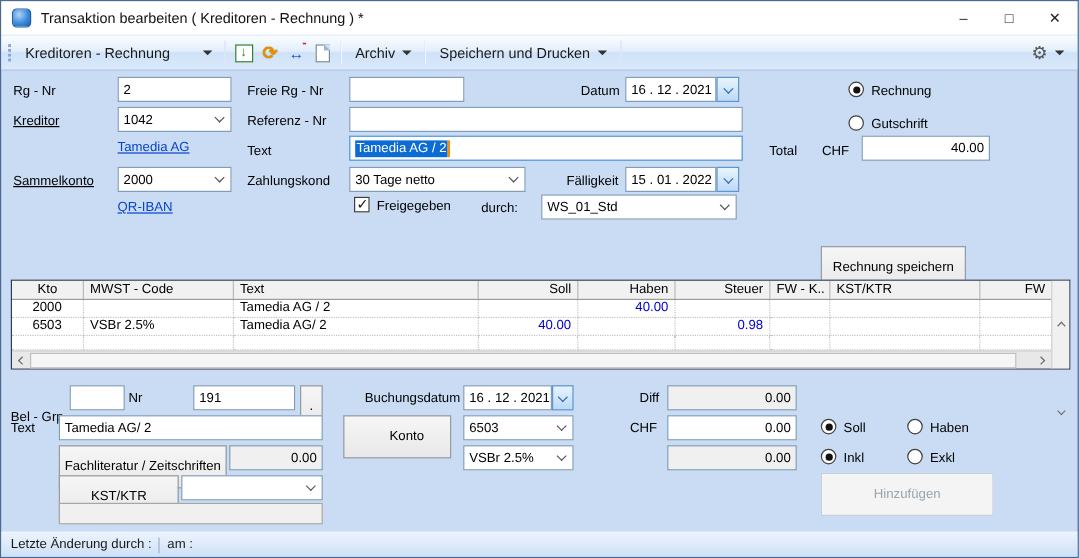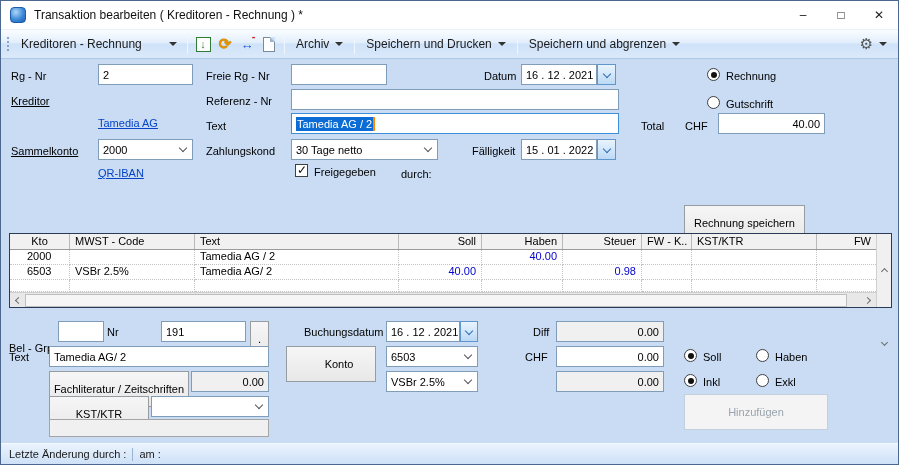--- a/index.html
+++ b/index.html
@@ -126,24 +126,20 @@
     <div class="tb-btn">
       <span>Archiv</span>
       <span class="caret-down"></span>
     </div>
     <div class="tb-sep"></div>
     <div class="tb-btn">
       <span>Speichern und Drucken</span>
       <span class="caret-down"></span>
     </div>
     <div class="tb-sep"></div>
-    <div class="tb-btn">
-      <span>Speichern und abgrenzen</span>
-      <span class="caret-down"></span>
-    </div>
     <div class="tb-btn" style="margin-left:auto;">
       <span class="icon-gear">⚙</span>
       <span class="caret-down"></span>
     </div>
   </div>
 
   <div class="lbl" style="left:10px; top:69px;">Rg - Nr</div>
   <div class="inp" style="left:97px; top:63px; width:95px;">2</div>
 
   <div class="lbl" style="left:205px; top:69px;">Freie Rg - Nr</div>
@@ -152,20 +148,24 @@
   <div class="lbl" style="left:483px; top:69px;">Datum</div>
   <div class="inp" style="left:520px; top:63px; width:76px;">16 . 12 . 2021</div>
   <div class="ddbtn" style="left:596px; top:63px;">
       <span class="chev"></span>
     </div>
 
   <div class="radio sel" style="left:706px; top:67px;"></div>
   <div class="lbl" style="left:725px; top:69px;">Rechnung</div>
 
   <div class="lbl u" style="left:10px; top:94px;">Kreditor</div>
+  <div class="combo" style="left:97px; top:88px; width:95px;">
+    <span class="txt">1042</span>
+      <span class="chev"></span>
+  </div>
 
   <div class="lbl" style="left:205px; top:94px;">Referenz - Nr</div>
   <div class="inp" style="left:290px; top:88px; width:328px;"></div>
 
   <div class="radio" style="left:706px; top:95px;"></div>
   <div class="lbl" style="left:725px; top:97px;">Gutschrift</div>
 
   <div class="link" style="left:97px; top:116px;">Tamedia AG</div>
 
   <div class="lbl" style="left:205px; top:119px;">Text</div>
@@ -195,20 +195,24 @@
   <div class="ddbtn" style="left:596px; top:138px;">
       <span class="chev"></span>
     </div>
 
   <div class="link" style="left:97px; top:166px;">QR-IBAN</div>
 
   <div class="checkbox on" style="left:294px; top:163px;"></div>
   <div class="lbl" style="left:313px; top:165px;">Freigegeben</div>
 
   <div class="lbl" style="left:400px; top:167px;">durch:</div>
+  <div class="combo" style="left:450px; top:161px; width:163px;">
+    <span class="txt">WS_01_Std</span>
+      <span class="chev"></span>
+  </div>
 
   <div class="gbtn" style="left:683px; top:204px; width:121px;">Rechnung speichern</div>
 
   <div class="grid">
     <div class="grid-main">
       <div class="g-header">
         <div class="g-h" style="width:60px; text-align:center;">Kto</div>
         <div class="g-h" style="width:125px;">MWST - Code</div>
         <div class="g-h" style="width:204px;">Text</div>
         <div class="g-h num" style="width:83px;">Soll</div>

